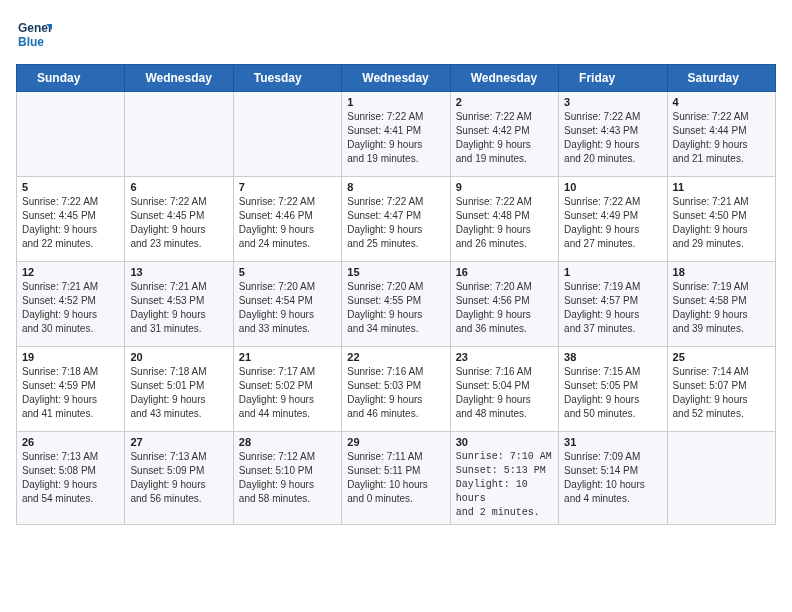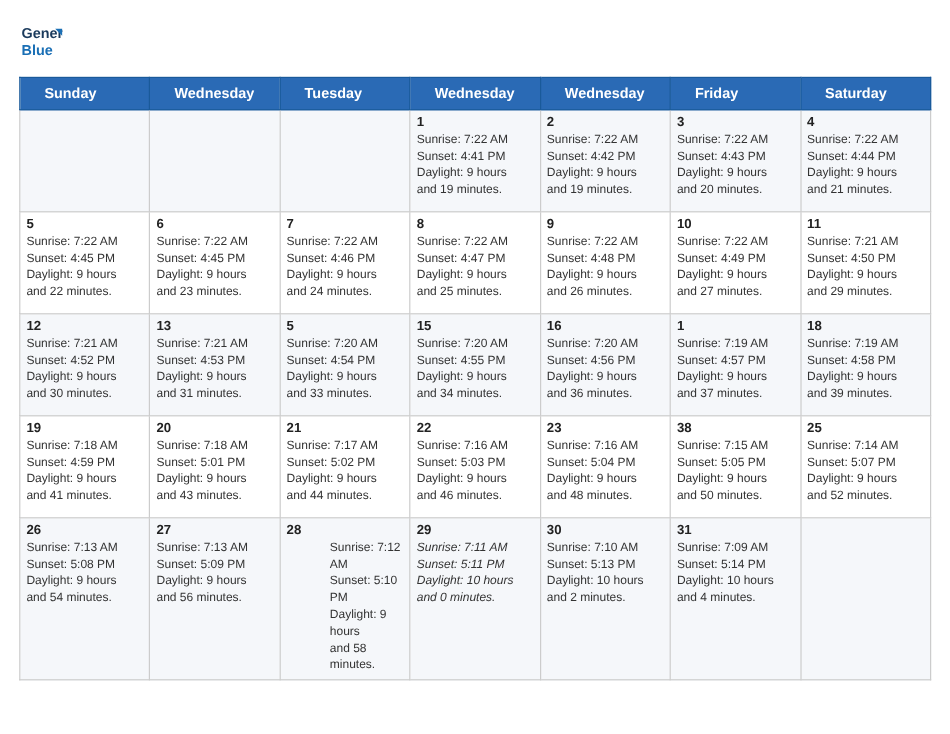--- a/index.html
+++ b/index.html
@@ -301,35 +301,35 @@
         </td>
         <td>
           <div class="day-num">27</div>
           <div class="day-info" style="white-space: pre-line;">Sunrise: 7:13 AM
 Sunset: 5:09 PM
 Daylight: 9 hours
 and 56 minutes.</div>
         </td>
         <td>
           <div class="day-num">28</div>
-          <div class="day-info" style="white-space: pre-line; margin-left: 36px;">Sunrise: 7:12 AM
+          <div class="day-info" style="white-space: pre-line;">Sunrise: 7:12 AM
 Sunset: 5:10 PM
 Daylight: 9 hours
 and 58 minutes.</div>
         </td>
         <td>
           <div class="day-num">29</div>
-          <div class="day-info" style="white-space: pre-line; font-style: italic;">Sunrise: 7:11 AM
+          <div class="day-info" style="white-space: pre-line;">Sunrise: 7:11 AM
 Sunset: 5:11 PM
 Daylight: 10 hours
 and 0 minutes.</div>
         </td>
         <td>
           <div class="day-num">30</div>
-          <div class="day-info" style="white-space: pre-line;">Sunrise: 7:10 AM
+          <div class="day-info" style="white-space: pre-line; font-family: Liberation Mono, monospace;">Sunrise: 7:10 AM
 Sunset: 5:13 PM
 Daylight: 10 hours
 and 2 minutes.</div>
         </td>
         <td>
           <div class="day-num">31</div>
           <div class="day-info" style="white-space: pre-line;">Sunrise: 7:09 AM
 Sunset: 5:14 PM
 Daylight: 10 hours
 and 4 minutes.</div>

